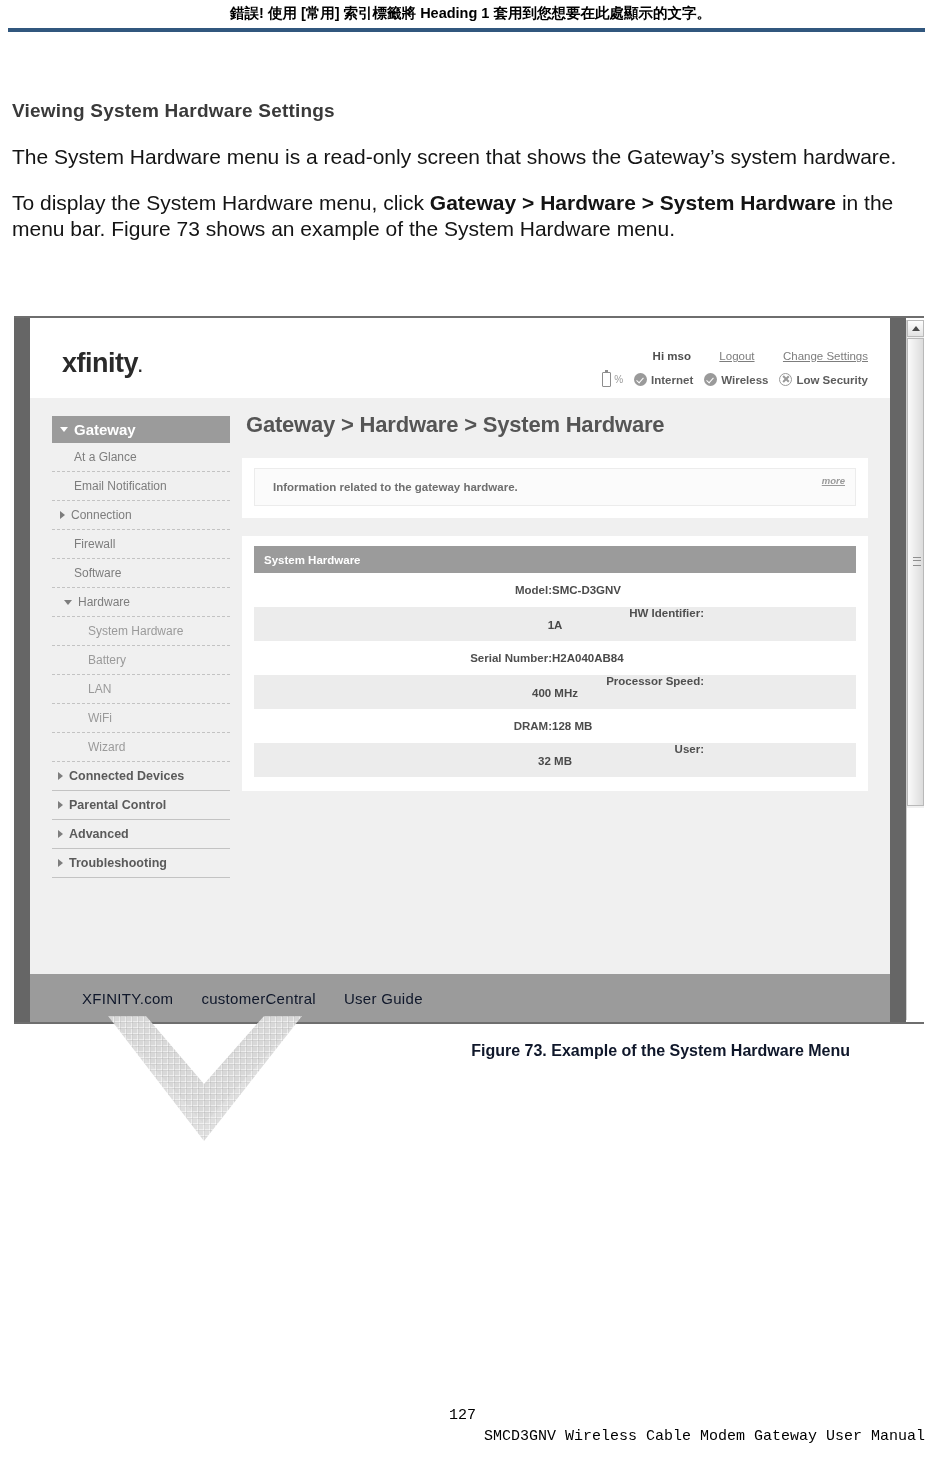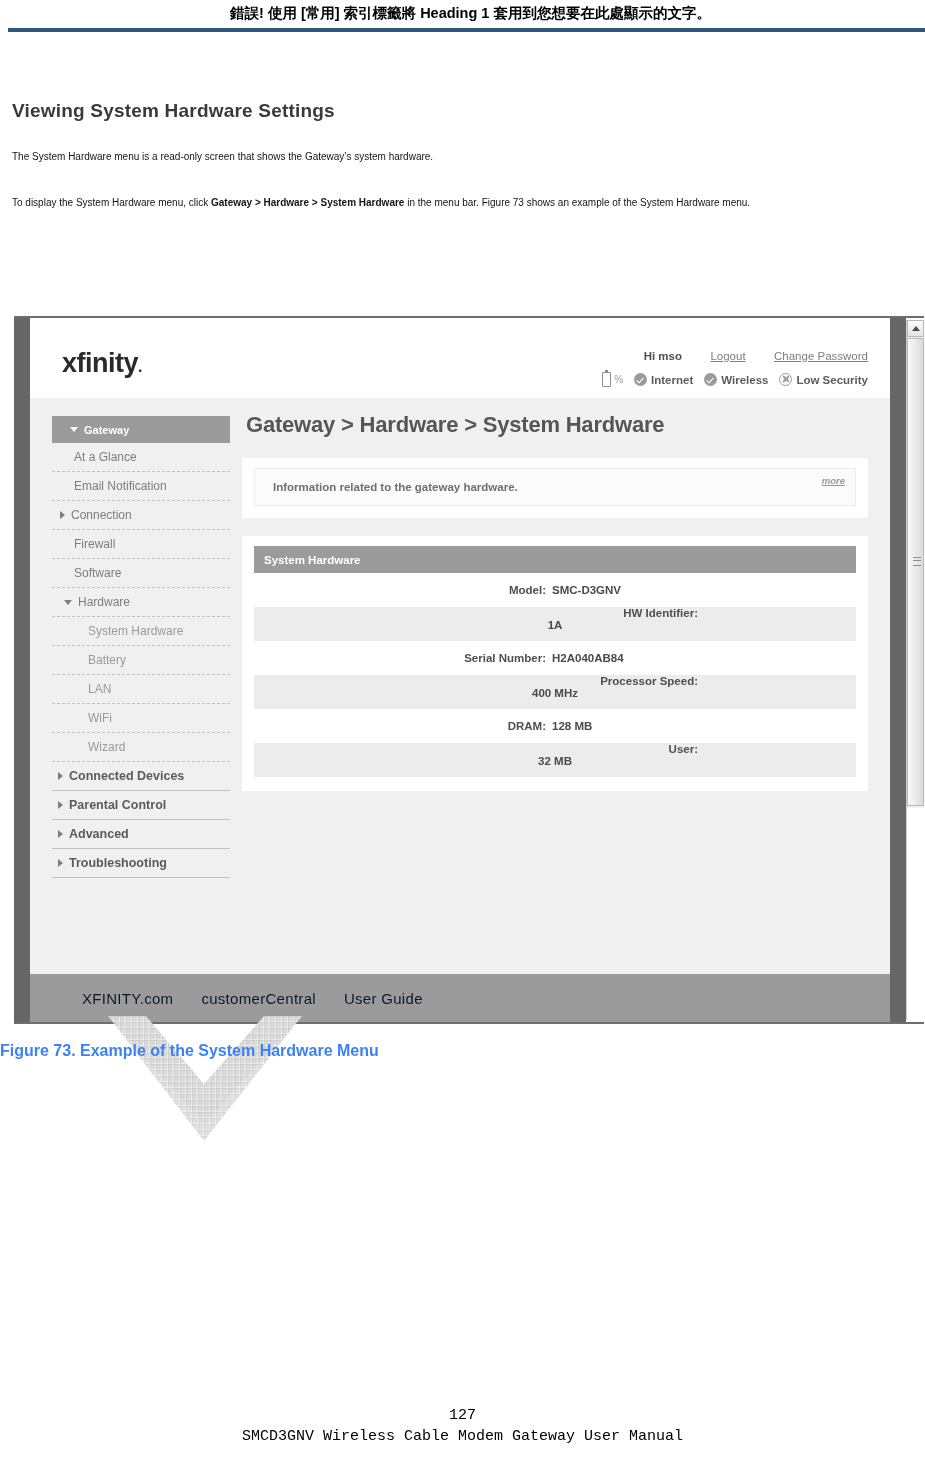--- a/index.html
+++ b/index.html
@@ -54,21 +54,21 @@
   }
   h2.section-title {
     margin: 0 0 22px 0;
     font-size: 19px;
     font-weight: bold;
     color: #3a3a3a;
     letter-spacing: 0.2px;
   }
   p.para {
     margin: 0 0 20px 0;
-    font-size: 10px;
+    font-size: 21px;
     line-height: 26px;
     color: #141414;
   }
   p.para b { font-weight: bold; }
 
   
   .figure-wrap {
     position: absolute;
     top: 316px;
     left: 14px;
@@ -279,25 +279,25 @@
   .sidebar {
     position: absolute;
     top: 18px;
     left: 22px;
     width: 178px;
   }
   .nav-top {
     height: 27px;
     background: #9b9b9b;
     color: #ffffff;
-    font-size: 11px;
-    font-weight: bold;
-    display: flex;
-    align-items: center;
-    padding-left: 18px;
+    font-size: 15px;
+    font-weight: bold;
+    display: flex;
+    align-items: center;
+    padding-left: 8px;
     box-sizing: border-box;
   }
   .nav-item {
     height: 29px;
     display: flex;
     align-items: center;
     font-size: 12px;
     color: #7d7d7d;
     border-bottom: 1px dashed #c3c3c3;
     box-sizing: border-box;
@@ -386,21 +386,20 @@
     display: flex;
     align-items: center;
     font-size: 11.5px;
     font-weight: bold;
   }
   .row.alt { background: #ececec; flex-direction: column; }
   .row .lbl {
     width: 298px;
     text-align: right;
     color: #4f4f4f;
-    padding-right: 6px;
     box-sizing: border-box;
   }
   .row .val { color: #4a4a4a; }
 
   
   .ui-footer {
     position: absolute;
     left: 0; right: 0; bottom: 0;
     height: 48px;
     background: #9b9b9b;
@@ -426,44 +425,45 @@
     height: 125px;
     pointer-events: none;
   }
 
   
   .fig-caption {
     position: absolute;
     top: 1042px;
     left: 0;
     width: 850px;
-    text-align: left;
+    text-align: right;
     font-size: 16px;
     font-weight: bold;
-    color: #3b82f6;
+    color: #0f172a;
   }
 
   
   .page-footer {
     position: absolute;
     bottom: 10px;
     left: 0;
     width: 925px;
     text-align: center;
     font-family: Liberation Mono, monospace;
   }
   .page-number {
     font-size: 15px;
     color: #000;
     line-height: 21px;
   }
   .footer-title {
     font-size: 15px;
     color: #000;
     line-height: 22px;
+    text-align: right;
   }
 </style>
 </head>
 <body>
 
 <div class="doc-header">
   <div class="doc-header-text">錯誤! 使用 [常用] 索引標籤將 Heading 1 套用到您想要在此處顯示的文字。</div>
   <div class="doc-header-rule"></div>
 </div>
 
@@ -492,21 +492,21 @@
     <div class="shot-inner">
 
       <div class="brandbar">
         <div class="xfinity-logo"><span>xfinity</span><span class="dot">.</span></div>
 
         <div class="acctline">
           <span>Hi mso</span>
           <span class="sp"></span>
           <a href="#">Logout</a>
           <span class="sp"></span>
-          <a href="#">Change Password</a>
+          <a href="#">Change Settings</a>
         </div>
 
         <div class="statusline">
           <span class="battery"></span>
           <span class="pct">%</span>
           <span class="gap"></span>
           <span class="chk"></span>
           <span>Internet</span>
           <span class="gap"></span>
           <span class="chk"></span>

